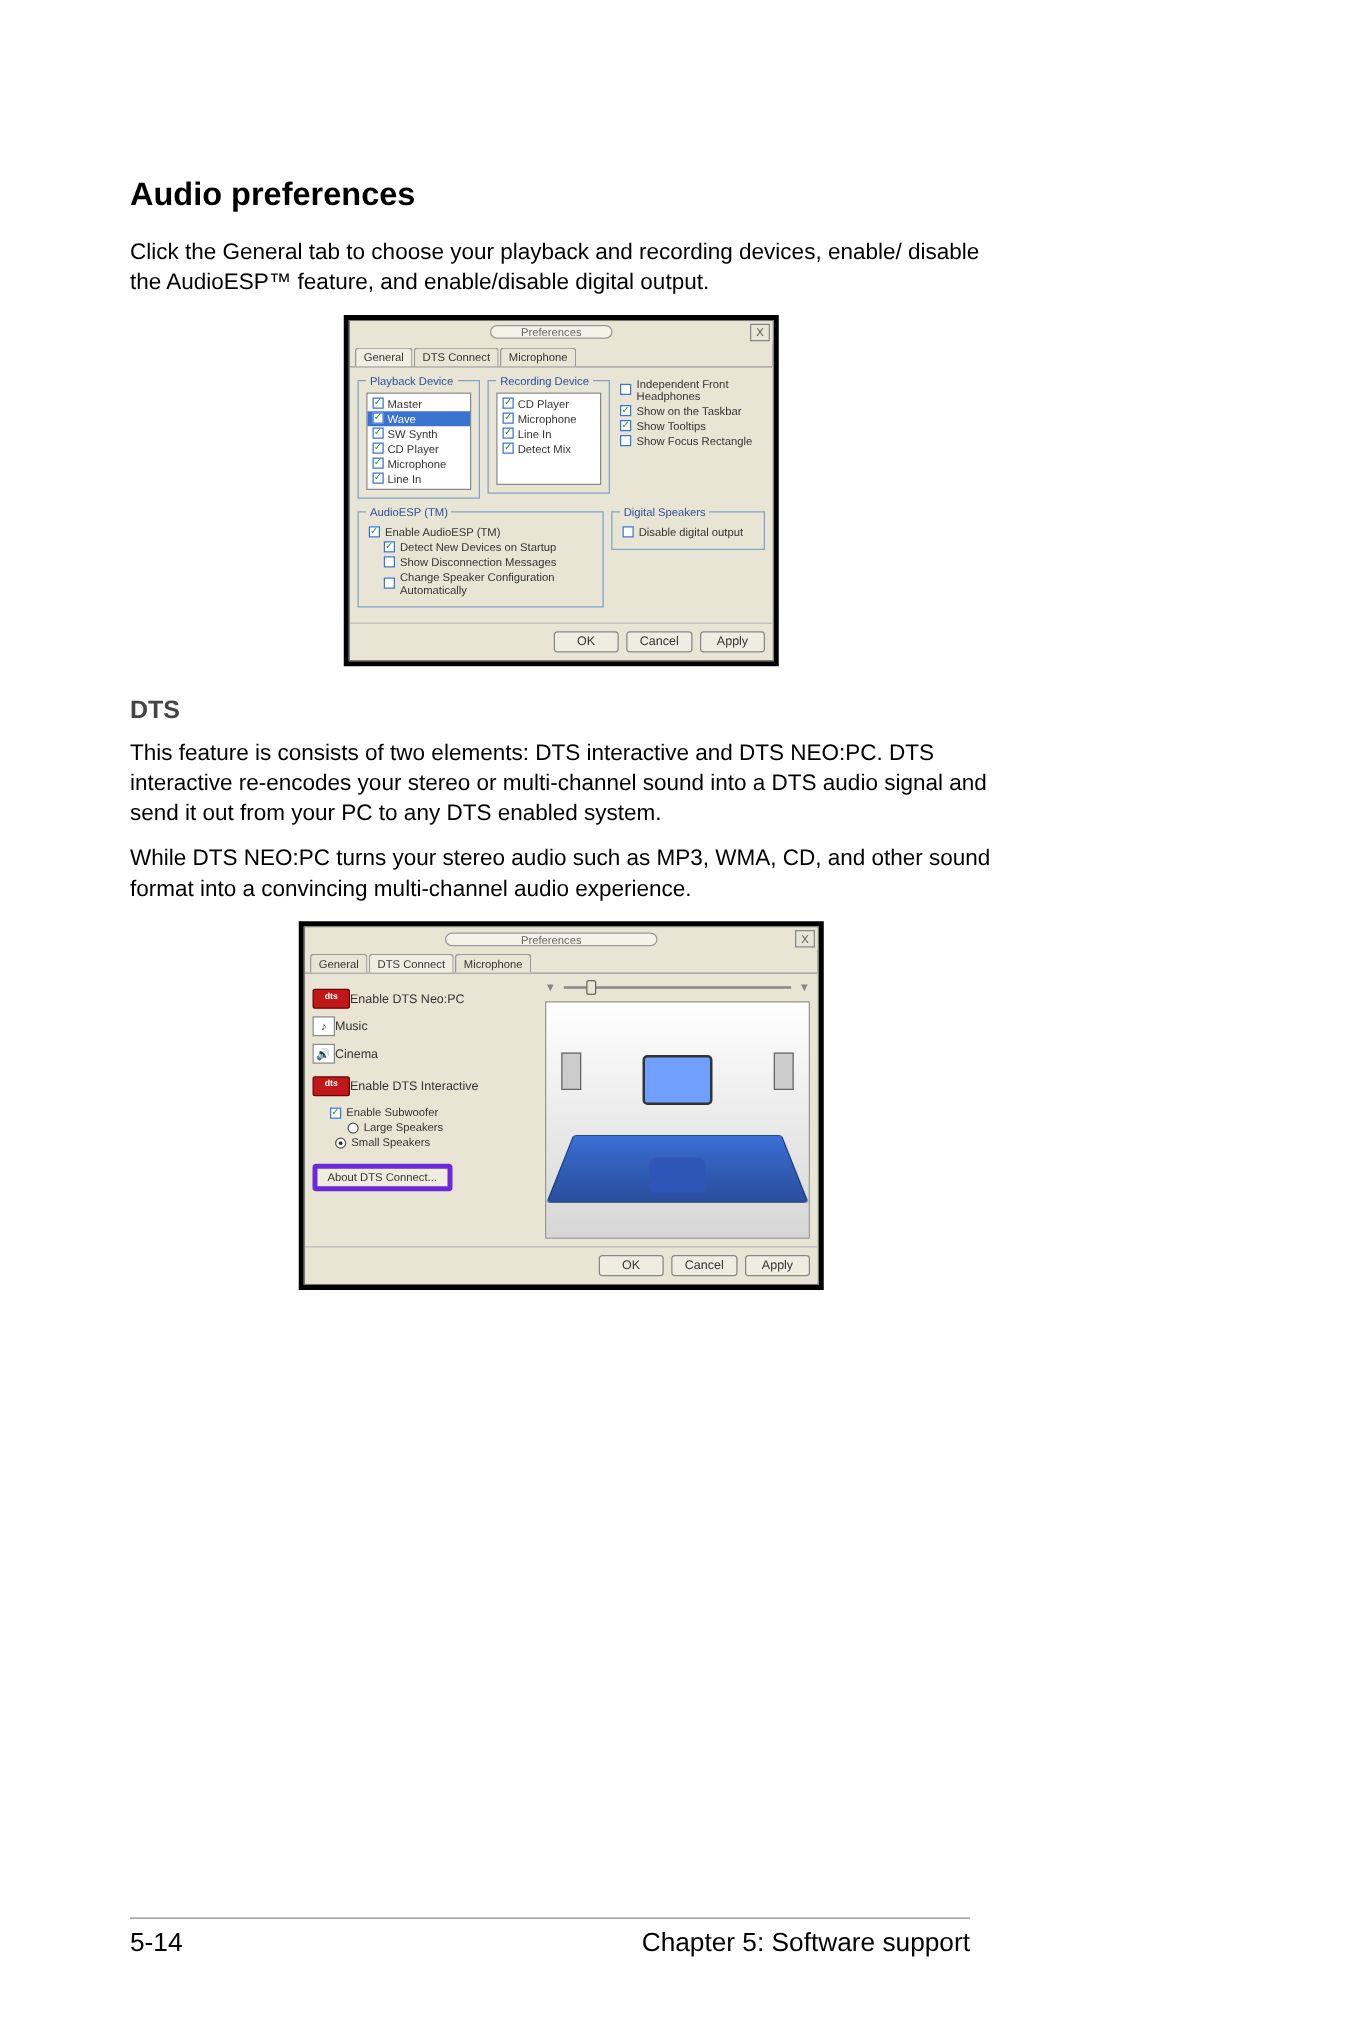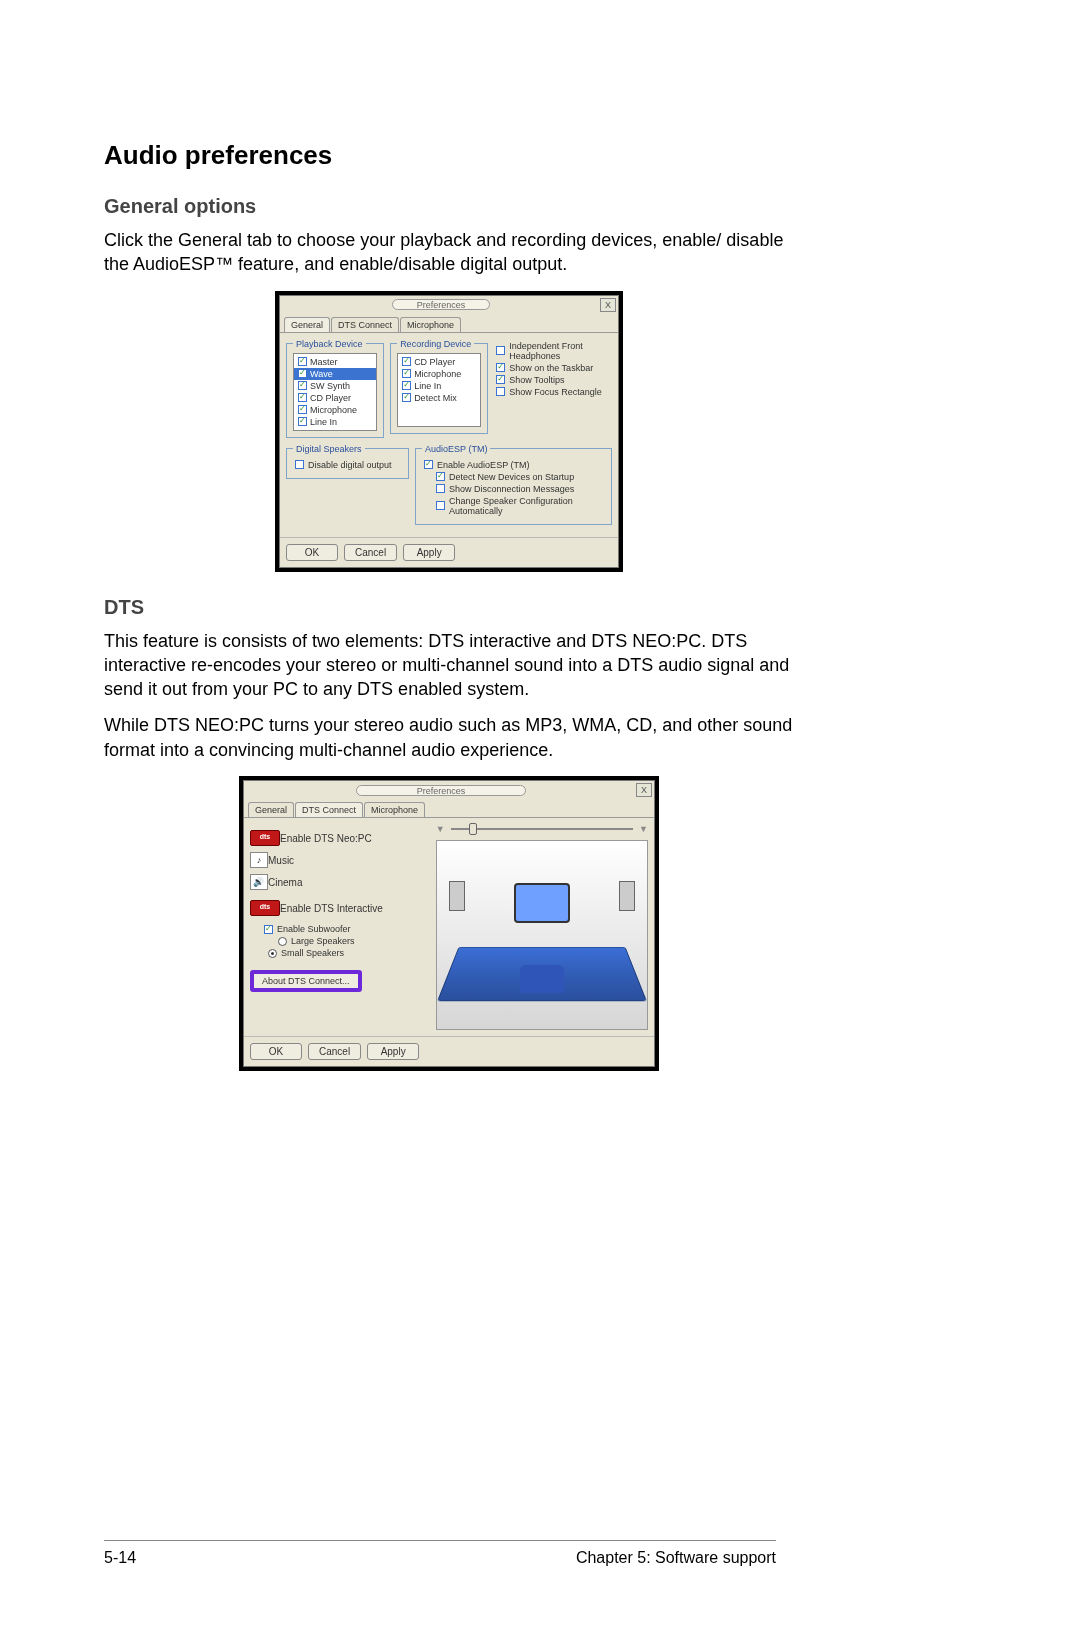--- a/index.html
+++ b/index.html
@@ -147,21 +147,21 @@
     top: -2px; left: 0;
     color: #2a8f2a;
   }
   .opt-line {
     display: flex; align-items: center; gap: 4px;
     margin: 2px 0 2px 2px;
     font-size: 9px;
   }
   .indent { margin-left: 14px; }
   .btn-row {
-    display: flex; gap: 6px;
+    display: flex; justify-content: flex-end; gap: 6px;
     padding: 6px;
     background: #e8e5d4;
     border-top: 1px solid #bbb;
   }
   .btn {
     min-width: 52px;
     padding: 2px 10px;
     font-size: 10px;
     background: #efece0;
     border: 1px solid #888;
@@ -243,41 +243,40 @@
   }
   .tri { font-size: 9px; color: #888; }
 
   .footer {
     position: absolute;
     bottom: 60px;
     left: 104px; right: 100px;
     border-top: 1px solid #888;
     padding-top: 8px;
     display: flex; justify-content: space-between;
-    font-size: 16px;
+    font-size: 21px;
   }
   .about-btn {
     display: inline-block;
     padding: 2px 8px;
     border: 4px solid #6d28d9;
     background: #efece0;
     border-radius: 3px;
     font-size: 9px;
   }
   .row-gap { display:flex; align-items:center; gap:0; margin:6px 0; }
 </style>
 </head>
 <body>
 
 <div class="page">
 
   <h2 class="section-title">Audio preferences</h2>
 
 
-  <h3 class="sub-title">General options</h3>
   <p class="body-text">Click the General tab to choose your playback and recording devices, enable/ disable the AudioESP™ feature, and enable/disable digital output.</p>
 
   <div class="dialog-wrap">
     <div class="dialog d1">
       <div class="dialog-inner">
         <div class="titlebar">
           <div class="title-oval">Preferences</div>
           <div class="title-close">X</div>
         </div>
         <div class="tabs" id="d1-tabs">
@@ -356,29 +355,20 @@
                     <span>Show Tooltips</span>
                   </div>
                   <div class="opt-line">
                     <span class="chk "></span>
                     <span>Show Focus Rectangle</span>
                   </div>
                 </div>
             </div>
           </div>
           <div class="cols">
-            <div class="col">
-              <fieldset class="group">
-                <legend>Digital Speakers</legend>
-                <div class="opt-line">
-                  <span class="chk"></span>
-                  <span>Disable digital output</span>
-                </div>
-              </fieldset>
-            </div>
             <div class="col" style="flex:1.6">
               <fieldset class="group">
                 <legend>AudioESP (TM)</legend>
                 <div class="opt-line">
                   <span class="chk on"></span>
                   <span>Enable AudioESP (TM)</span>
                 </div>
                 <div id="d1-esp-subs">
                     <div class="opt-line indent">
                       <span class="chk on"></span>
@@ -386,20 +376,29 @@
                     </div>
                     <div class="opt-line indent">
                       <span class="chk "></span>
                       <span>Show Disconnection Messages</span>
                     </div>
                     <div class="opt-line indent">
                       <span class="chk "></span>
                       <span>Change Speaker Configuration Automatically</span>
                     </div>
                   </div>
+              </fieldset>
+            </div>
+            <div class="col">
+              <fieldset class="group">
+                <legend>Digital Speakers</legend>
+                <div class="opt-line">
+                  <span class="chk"></span>
+                  <span>Disable digital output</span>
+                </div>
               </fieldset>
             </div>
           </div>
         </div>
         <div class="btn-row">
           <div class="btn">OK</div>
           <div class="btn">Cancel</div>
           <div class="btn">Apply</div>
         </div>
       </div>

